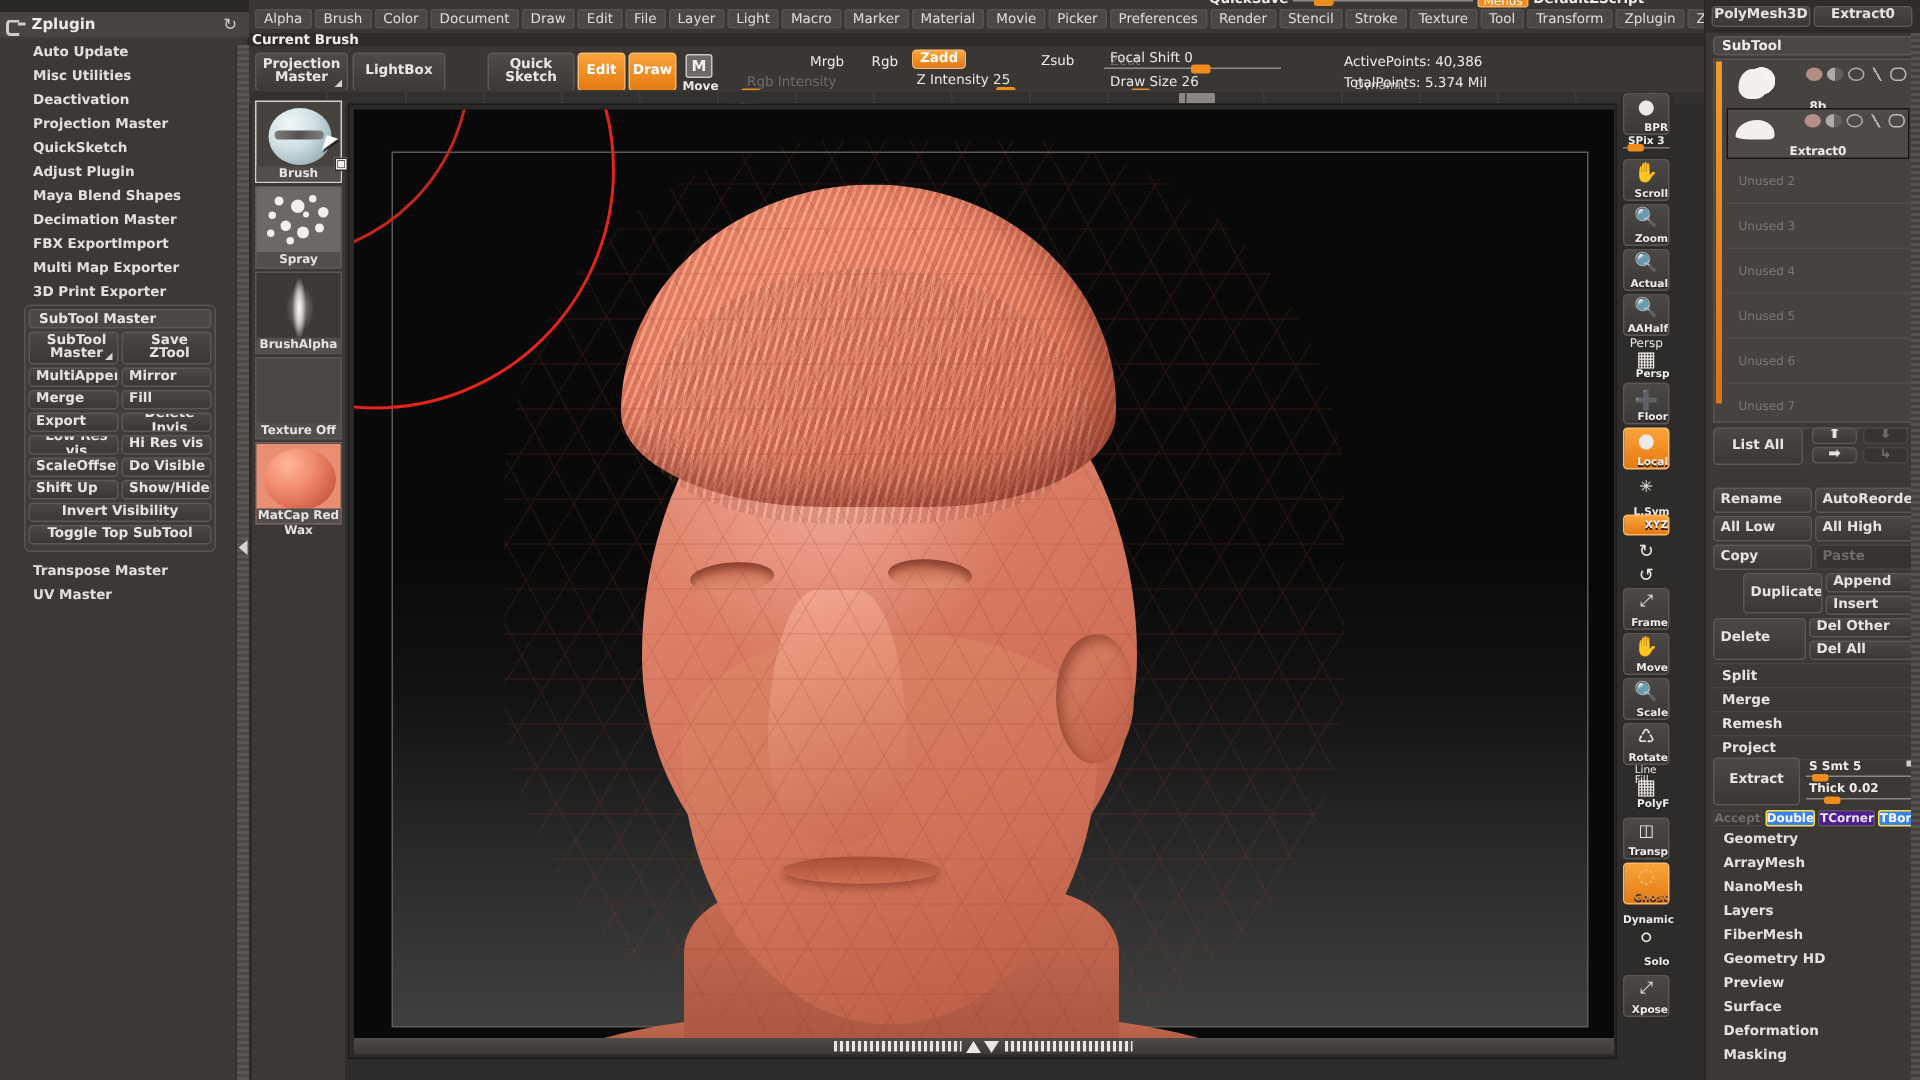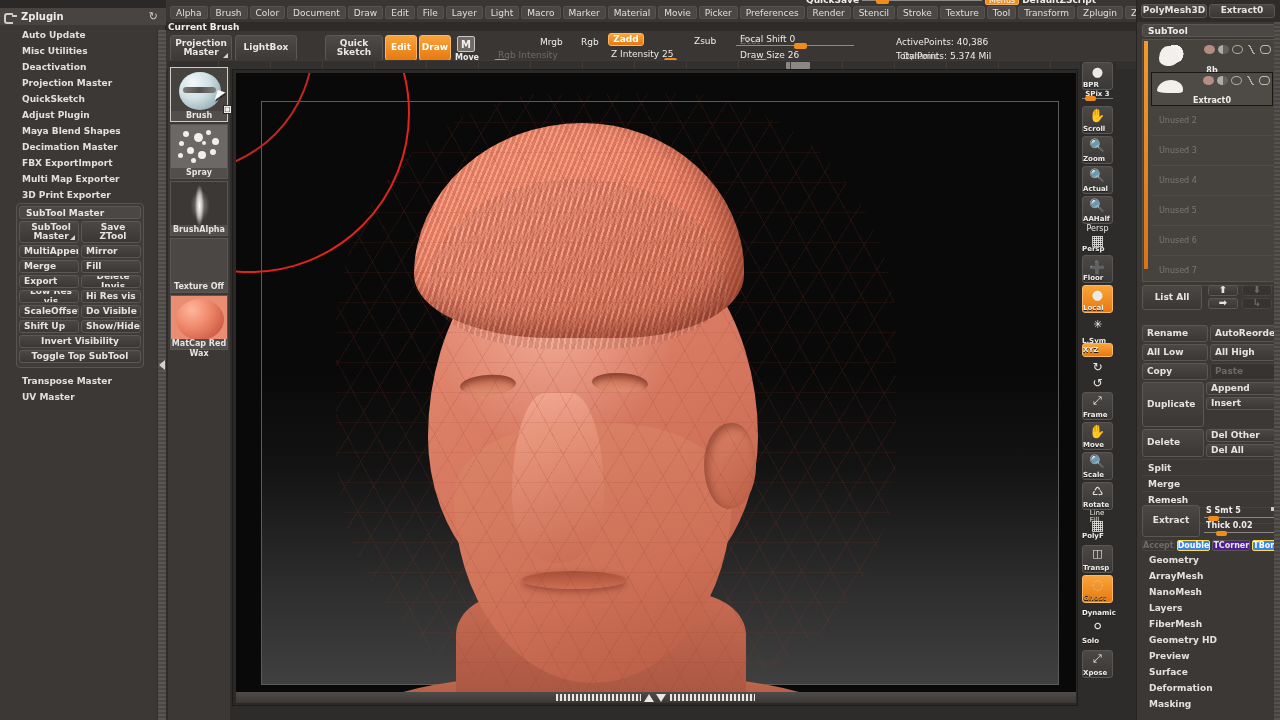--- a/index.html
+++ b/index.html
@@ -353,21 +353,21 @@
   }
 
   
   #vbar{ position:absolute; left:1080px; top:62px; width:36px; height:658px; background:#2e2c2b; }
   .vb{
     position:absolute; left:2px; width:31px; height:28px; border-radius:3px;
     background:linear-gradient(#4b4846,#3a3836); border:1px solid #5a5654;
     cursor:pointer;
   }
   .vb .vlbl{
-    position:absolute; left:0; bottom:0px; width:100%; text-align:left;
+    position:absolute; left:0; bottom:0px; width:100%; text-align:right;
     font-size:7px; font-weight:bold; color:#f0eeec; text-shadow:0 1px 0 #1d1c1b;
   }
   .vb.on{ background:linear-gradient(#f9a43b,#e57a10); border-color:#fbb669; }
   .vb.plain{ background:transparent; border:0; }
   .vb .vico{
     position:absolute; left:50%; top:2px; transform:translateX(-50%);
     font-size:13px; color:#eceae7; line-height:1;
   }
   .vsl{ position:absolute; left:2px; width:31px; height:10px; }
   .vsl .t{ position:absolute; left:0; top:6px; width:100%; height:1px; background:#7e7a77;}
@@ -903,21 +903,21 @@
       </div>
       <div class="r-row">
         <div class="btn">All Low</div>
         <div class="btn">All High</div>
       </div>
       <div class="r-row">
         <div class="btn">Copy</div>
         <div class="btn dim">Paste</div>
       </div>
       <div class="r-split">
-        <div class="btn lft" style="height:45px; justify-content:flex-start; padding-left:4px;">Duplicate</div>
+        <div class="btn lft" style="height:27px; justify-content:flex-start; padding-left:4px;margin-left:20px;">Duplicate</div>
         <div class="rgt">
           <div class="btn">Append</div>
           <div class="btn">Insert</div>
         </div>
       </div>
       <div class="r-split">
         <div class="btn lft" style="height:28px; justify-content:flex-start; padding-left:4px;">Delete</div>
         <div class="rgt">
           <div class="btn">Del Other</div>
           <div class="btn">Del All</div>

